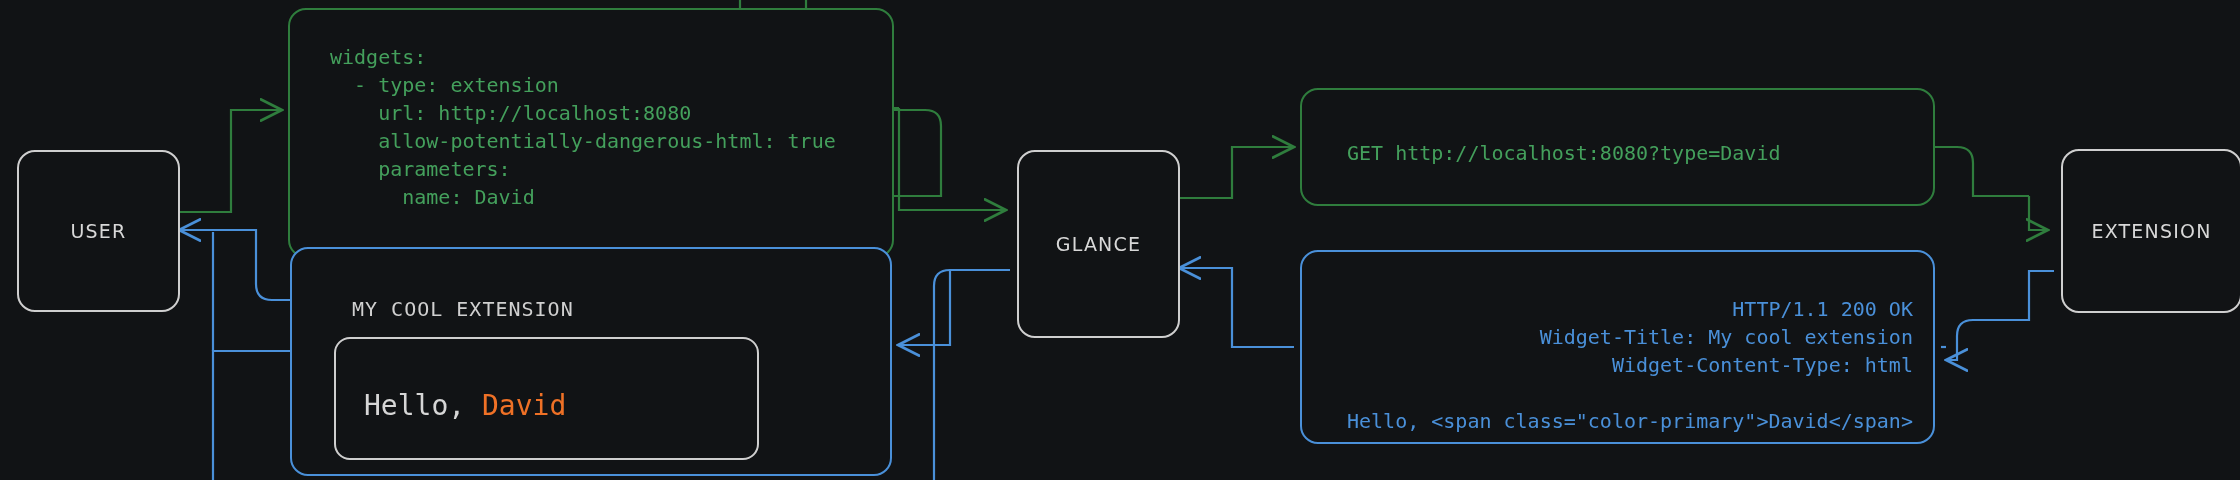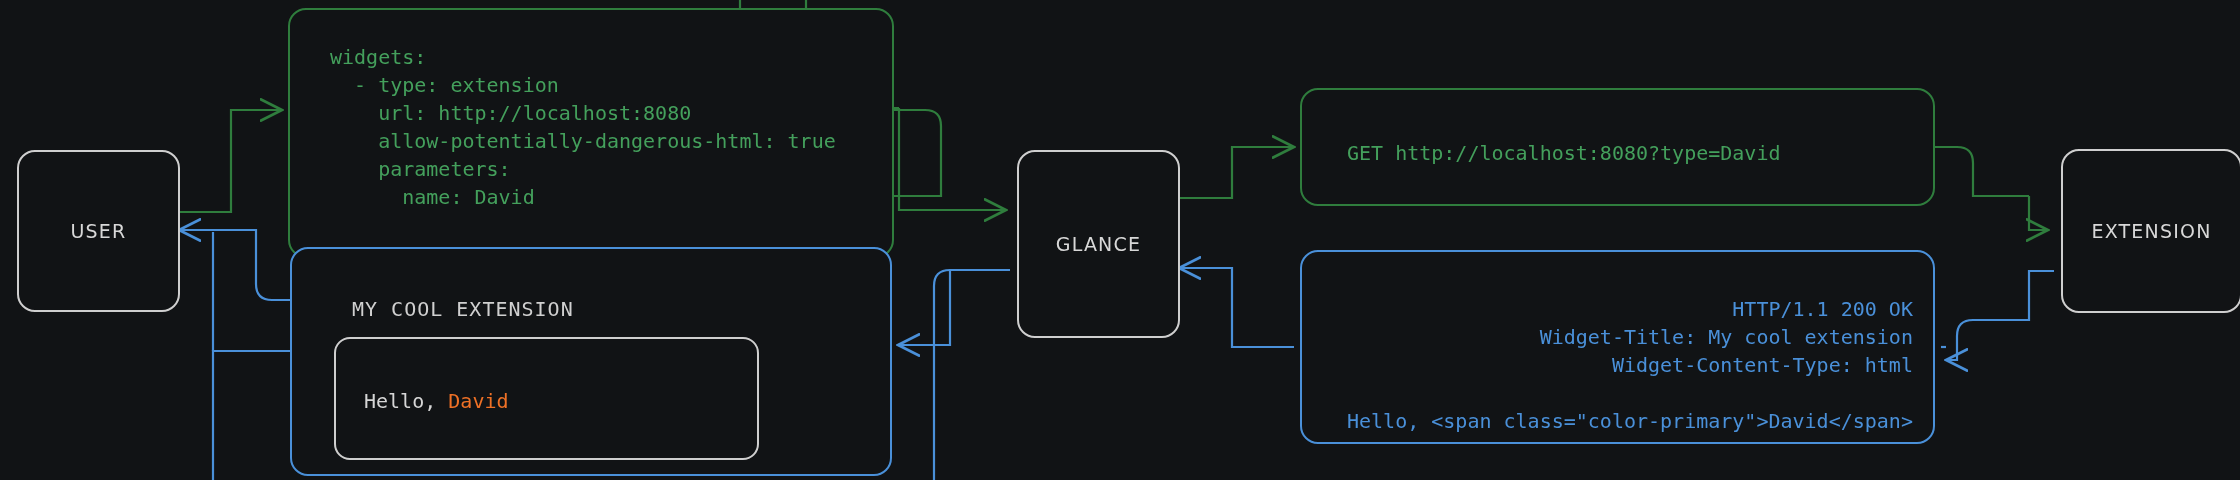--- a/index.html
+++ b/index.html
@@ -89,21 +89,21 @@
     box-sizing: border-box;
     border: 2px solid #cfcfcf;
     border-radius: 16px;
     background: #111315;
   }
   #preview-card-text {
     position: absolute;
     left: 28px;
     top: 50px;
     font-family: "DejaVu Sans Mono", "Liberation Mono", monospace;
-    font-size: 20px;
+    font-size: 28px;
     color: #d6d6d6;
     white-space: pre;
     text-align: center;
   }
   #preview-card-text .accent { color: #ef7126; }
 
   #req-node     { left: 1300px; top: 88px;  width: 635px; height: 118px; }
   #req-node .code { position: absolute; left: 40px; top: 44px; }
 
   #res-node     { left: 1300px; top: 250px; width: 635px; height: 194px; }

